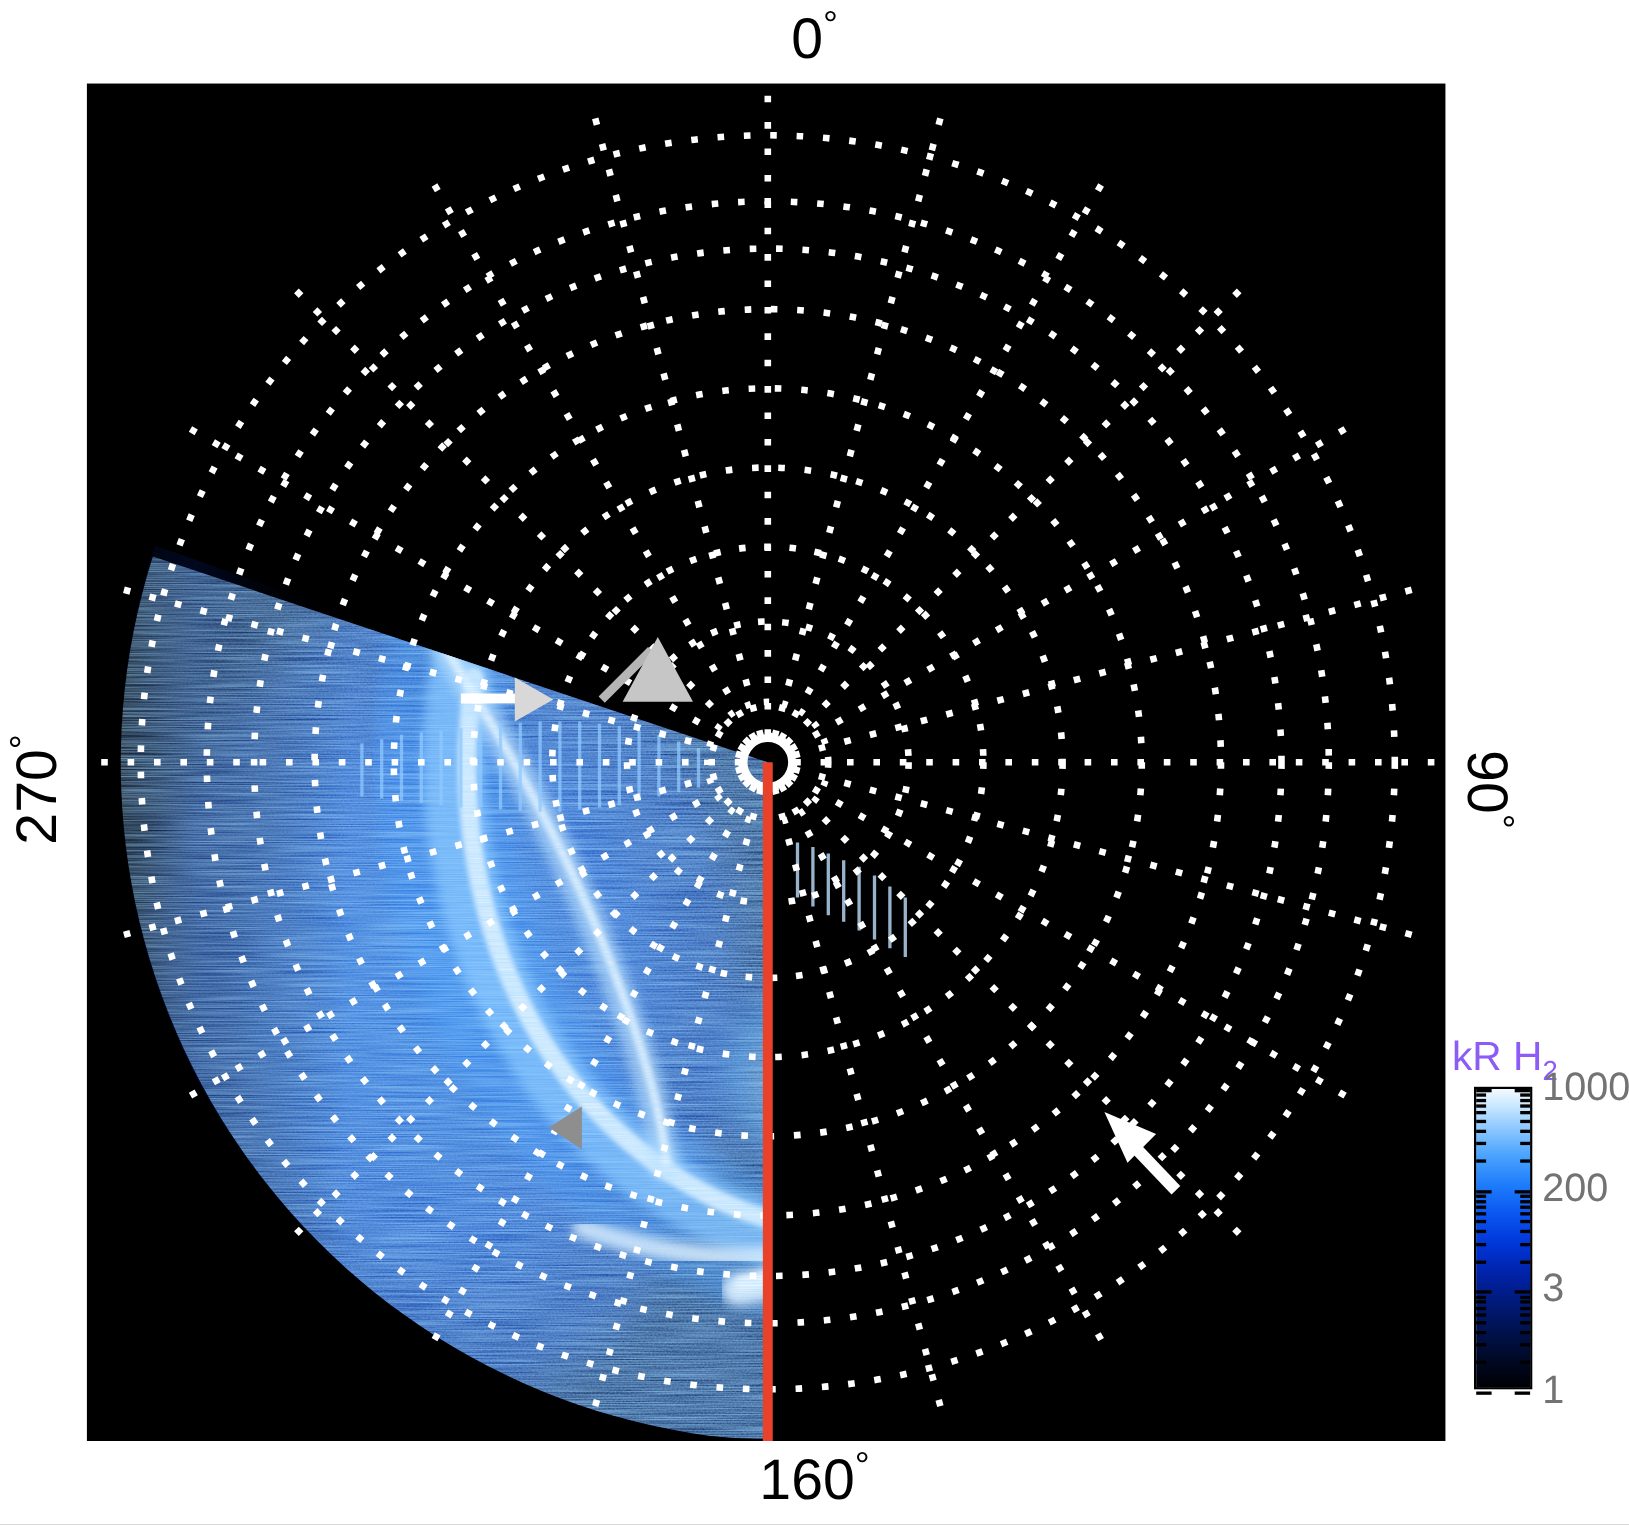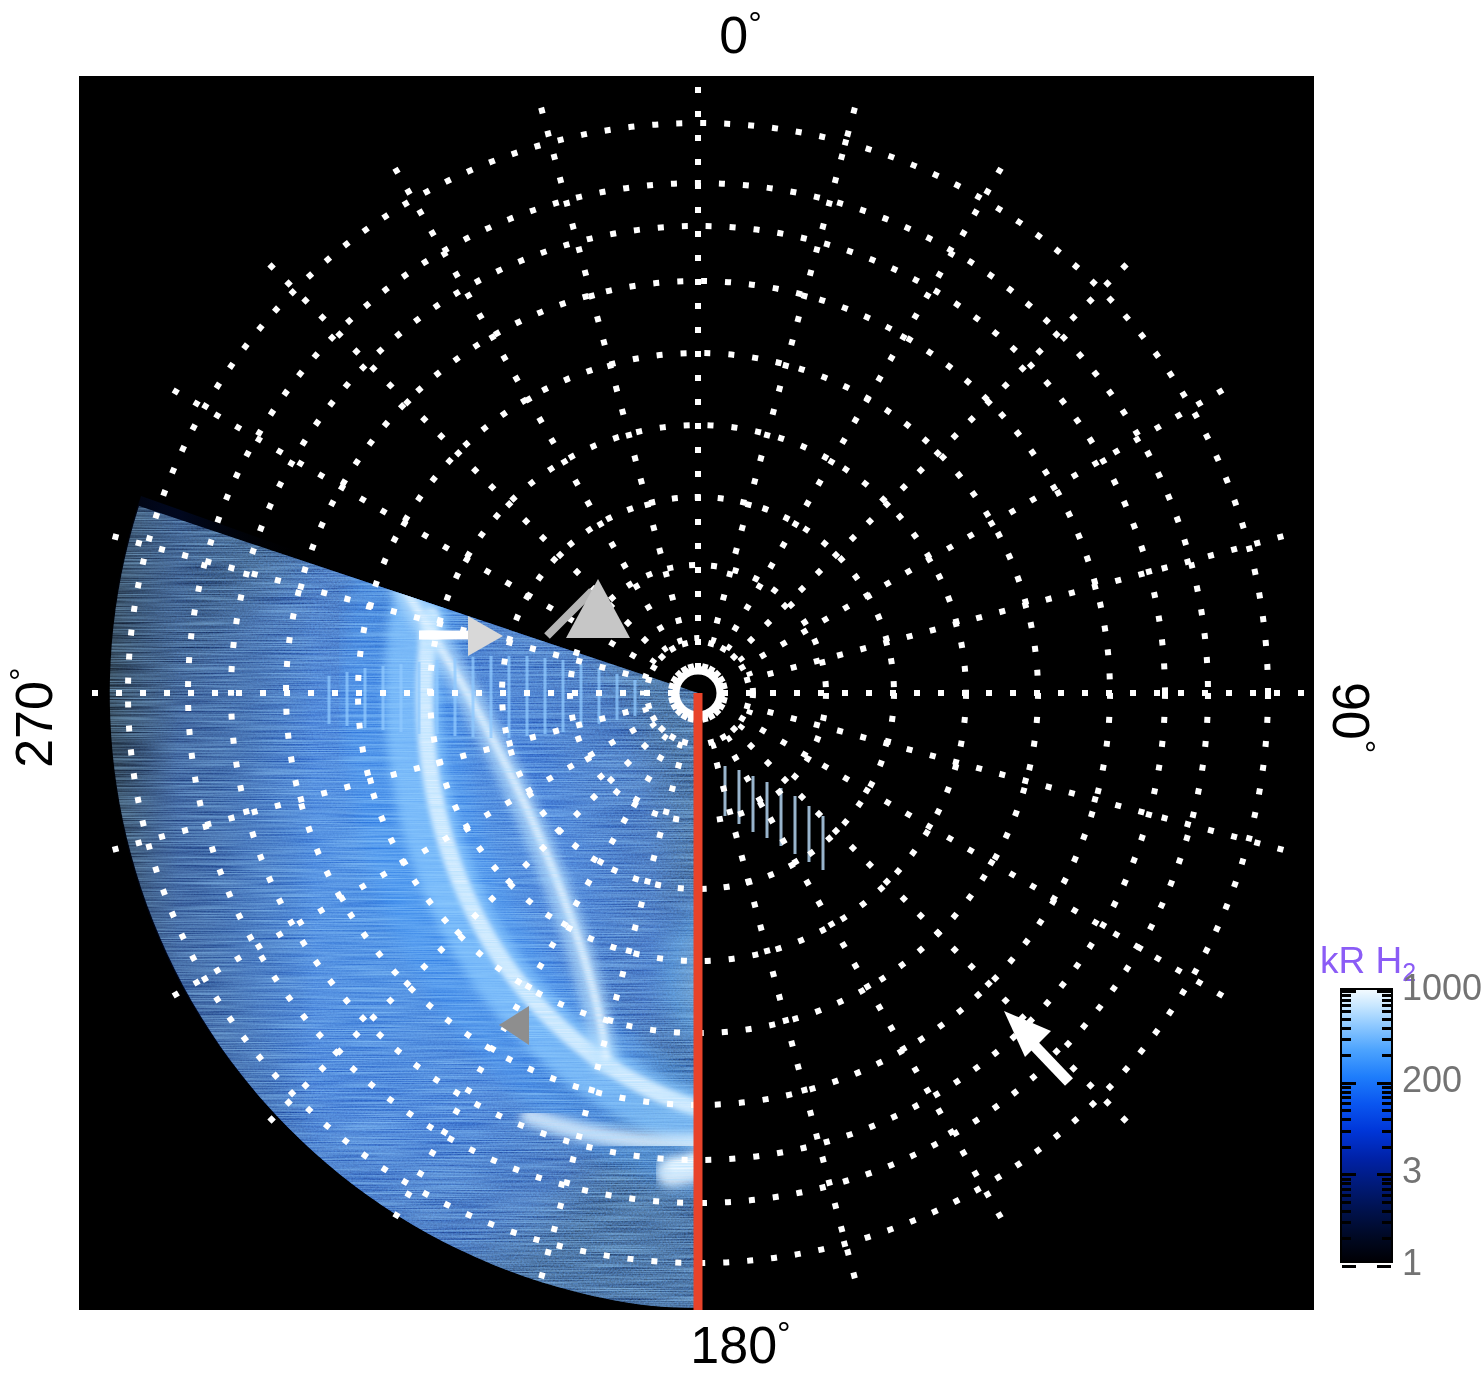--- a/index.html
+++ b/index.html
@@ -44,21 +44,21 @@
   .cb-tick{position:absolute;left:0;width:9px;height:3px;background:#000;}
   .cb-tick.r{left:auto;right:0;}
   .cb-tick.maj{width:14px;height:3px;}
   .cb-lab{position:absolute;left:84px;font-size:36px;color:#737373;
           transform:translateY(-50%);white-space:nowrap;}
 </style>
 </head>
 <body>
 
 <div class="axlabel" id="lbl-top"><span>0</span><span class="deg">°</span></div>
-<div class="axlabel" id="lbl-bottom"><span>180</span><span class="deg">°</span></div>
+<div class="axlabel" id="lbl-bottom"><span>160</span><span class="deg">°</span></div>
 <div class="axlabel" id="lbl-left"><span>270</span><span class="deg">°</span></div>
 <div class="axlabel" id="lbl-right"><span>90</span><span class="deg">°</span></div>
 
 <div id="plot">
   <svg width="1235" height="1234" viewBox="0 0 1235 1234">
     <defs>
 
       <radialGradient id="auroraCore" cx="50%" cy="50%" r="50%">
         <stop offset="0%" stop-color="#ffffff" stop-opacity="1"></stop>
         <stop offset="35%" stop-color="#d9efff" stop-opacity="0.95"></stop>

